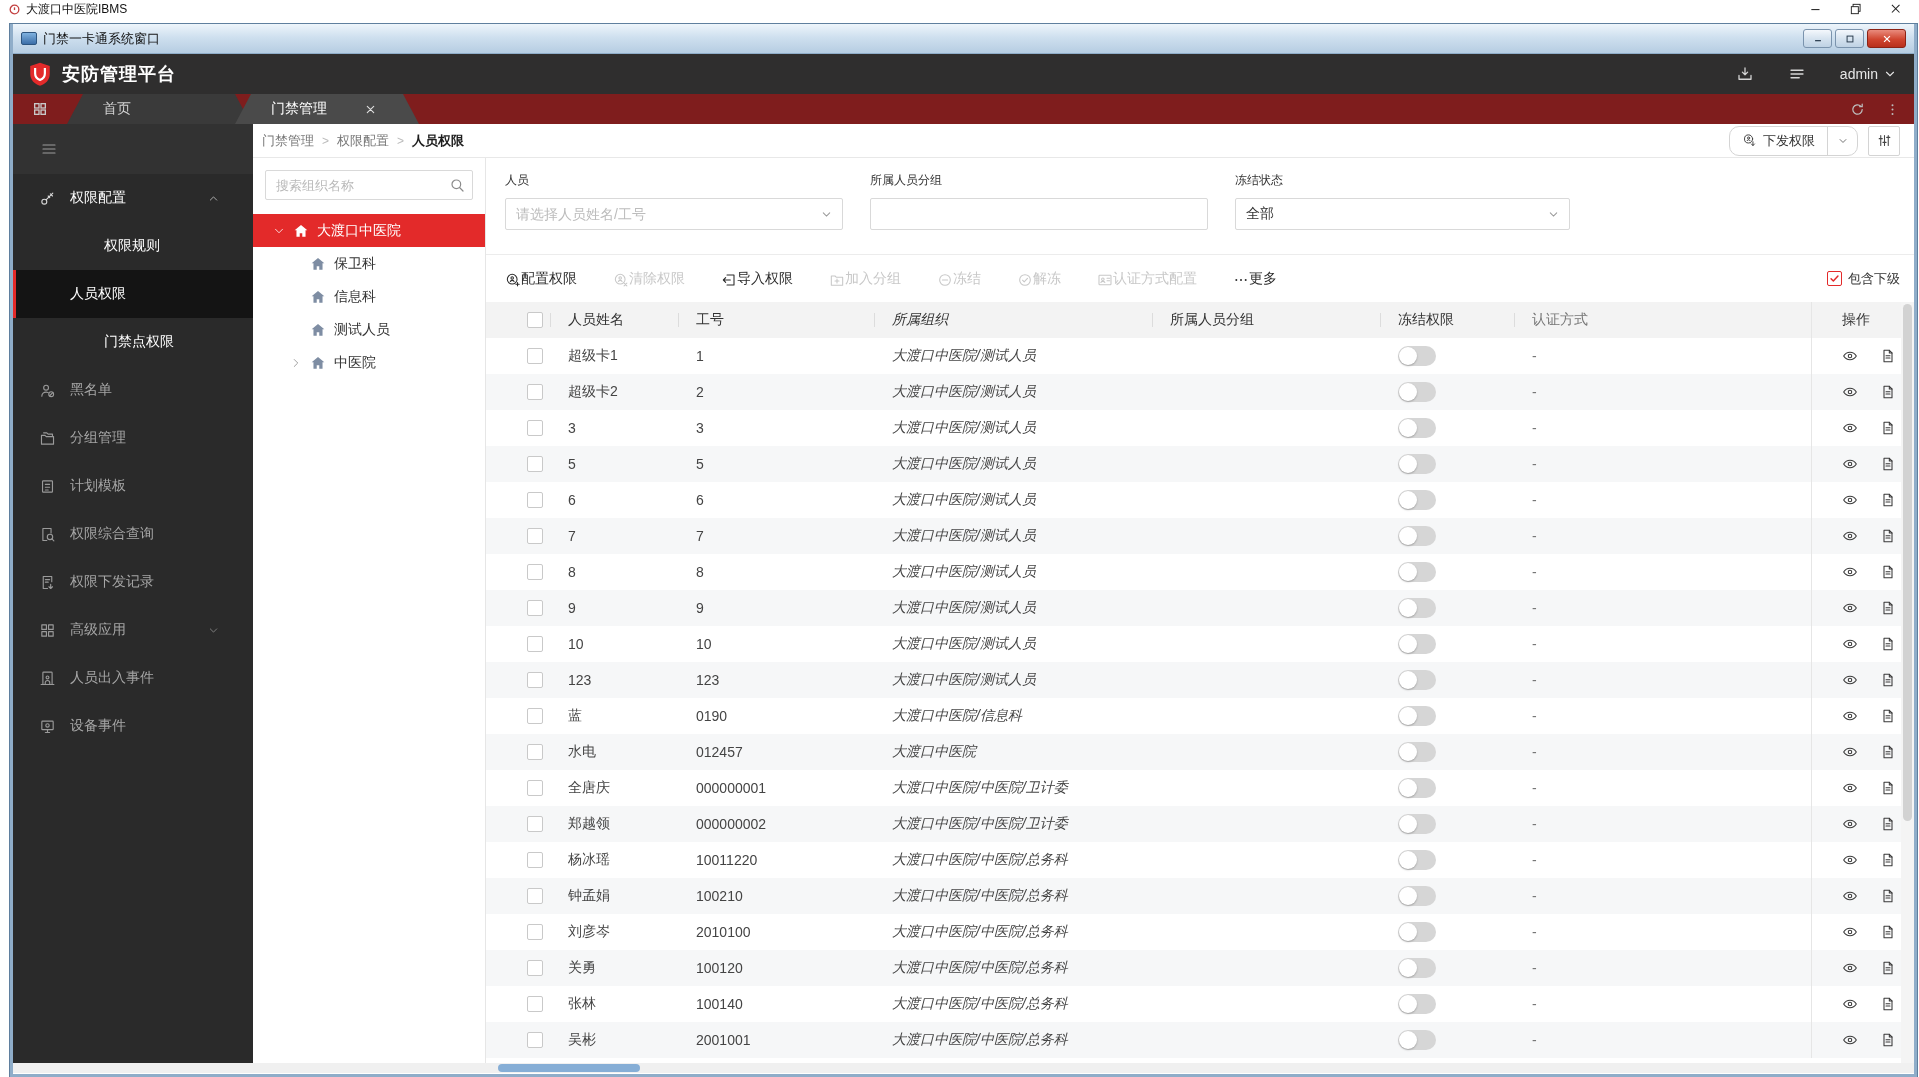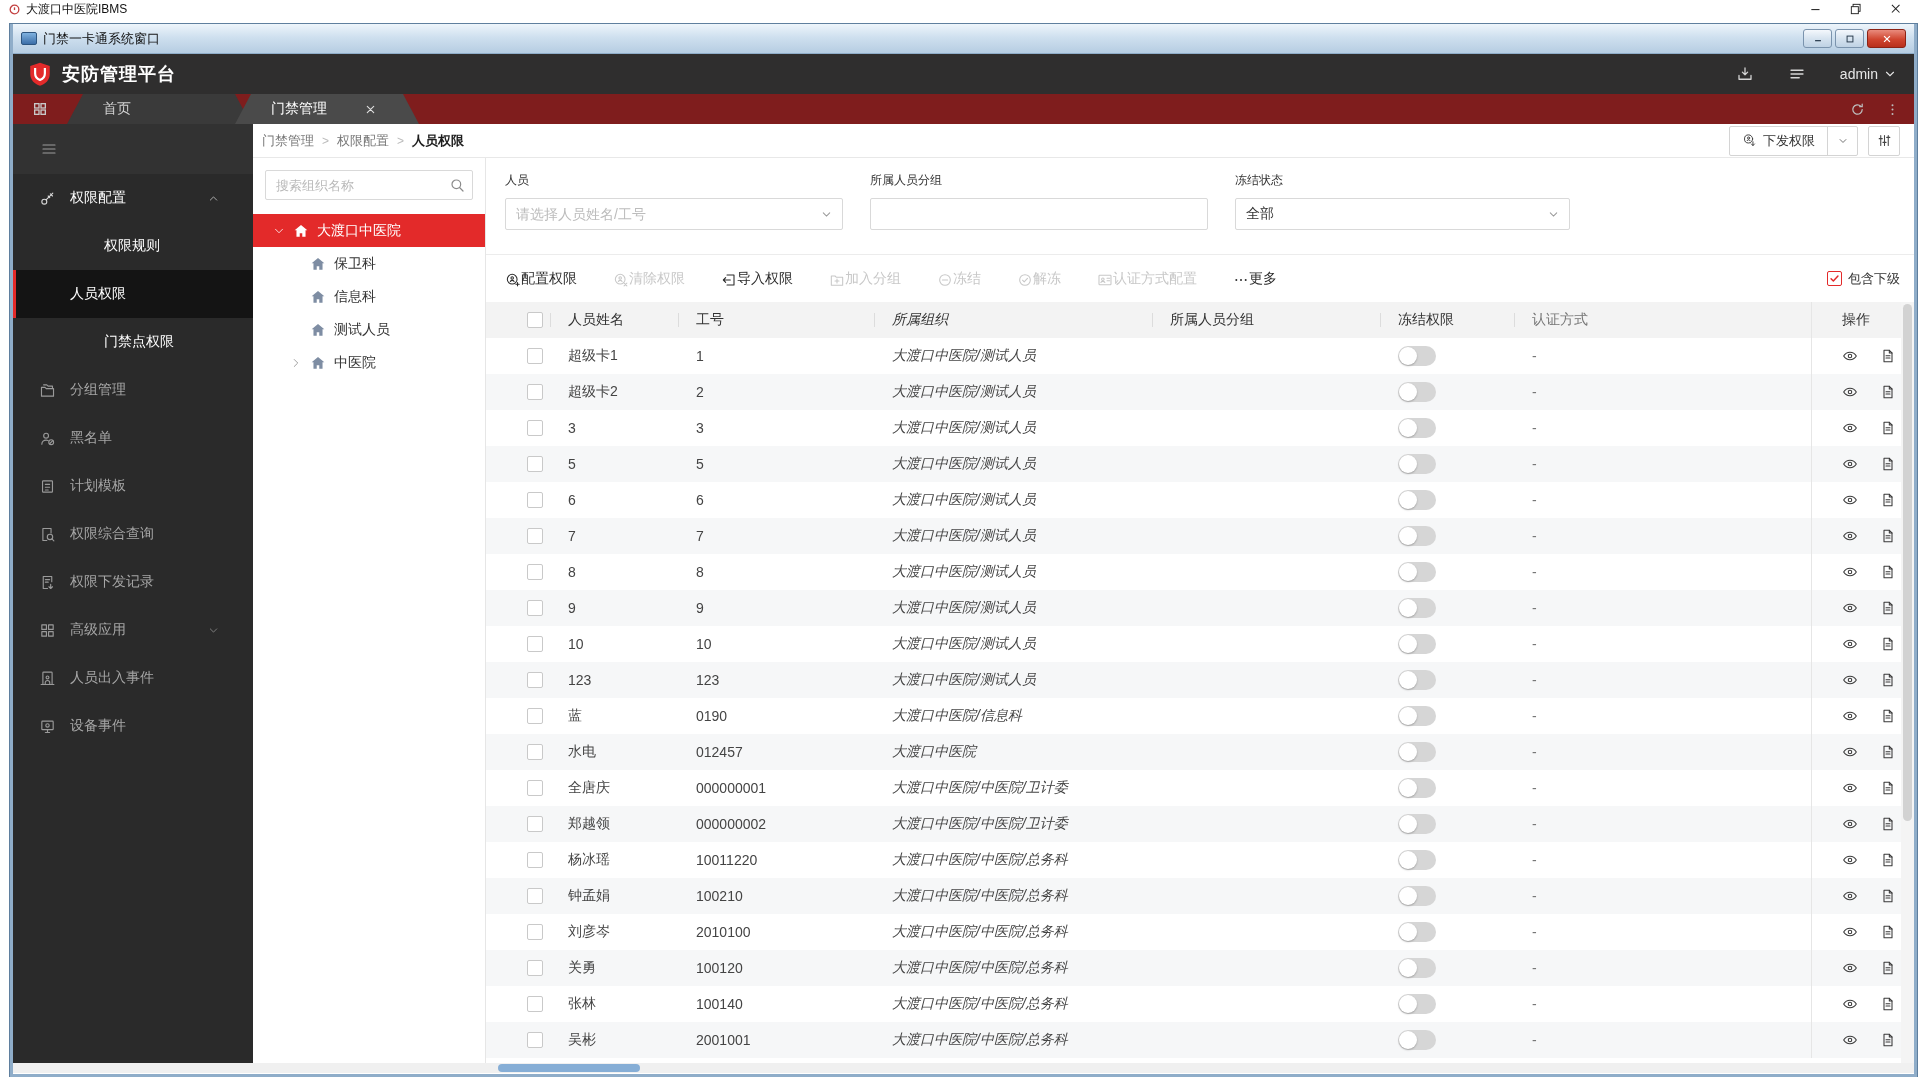--- a/index.html
+++ b/index.html
@@ -58,21 +58,21 @@
   .side-item .chev { margin-left:auto; width:11px; height:11px; color:#9a9a9a; }
   .side-sub { height:48px; display:flex; align-items:center; padding-left:91px; color:#ffffff; font-size:14px; cursor:pointer; }
   .side-sub.active { background:#141414; color:#fff; border-left:3px solid #e32a2a; padding-left:54px; }
 
   .content { flex:1; display:flex; flex-direction:column; min-width:0; background:#fff; }
   .crumb-row { height:34px; display:flex; align-items:center; padding:0 14px 0 9px; border-bottom:1px solid #e8e8e8; }
   .crumb { display:flex; align-items:center; gap:8px; font-size:13px; color:#777; }
   .crumb .last { color:#1d1d1d; font-weight:bold; }
   .crumb .sep { color:#bbb; font-size:12px; }
   .crumb-actions { margin-left:auto; display:flex; align-items:center; gap:10px; }
-  .btn-group { display:flex; align-items:stretch; height:30px; border:1px solid #d4d4d4; border-radius:2px; background:#fff; }
+  .btn-group { display:flex; align-items:stretch; height:30px; border:1px solid #d4d4d4; border-radius:10px; background:#fff; }
   .bg-main { display:flex; align-items:center; gap:6px; padding:0 12px; font-size:13px; color:#333; cursor:pointer; }
   .bg-main .ic { width:15px; height:15px; color:#444; }
   .bg-arrow { width:30px; display:flex; align-items:center; justify-content:center; border-left:1px solid #d4d4d4; color:#666; cursor:pointer; }
   .bg-arrow .ic { width:10px; height:10px; }
   .sq-btn { width:32px; height:30px; border:1px solid #d4d4d4; border-radius:2px; display:flex; align-items:center; justify-content:center; color:#444; background:#fff; cursor:pointer; }
   .sq-btn .ic { width:15px; height:15px; }
 
   .content-body { flex:1; display:flex; min-height:0; }
 
   
@@ -295,36 +295,36 @@
             </div>
             <div class="side-sub active">
               <span>人员权限</span>
             </div>
             <div class="side-sub">
               <span>门禁点权限</span>
             </div>
             <div class="side-item">
               <span class="ic">
                 <svg viewBox="0 0 24 24" fill="none" stroke="currentColor" stroke-width="1.6" stroke-linecap="round" stroke-linejoin="round">
-                  <path d="M6.5 4h4.5l1.8 1.8H19V8"></path>
-                  <path d="M3.5 7.5h5l1.8 1.8H20.5V20h-17z"></path>
-                </svg>
-              </span>
-              <span>分组管理</span>
-            </div>
-            <div class="side-item">
-              <span class="ic">
-                <svg viewBox="0 0 24 24" fill="none" stroke="currentColor" stroke-width="1.6" stroke-linecap="round" stroke-linejoin="round">
                   <circle cx="10" cy="8" r="3.4"></circle>
                   <path d="M4 20c0-3.4 2.7-5.8 6-5.8 1.1 0 2.2.3 3 .8"></path>
                   <circle cx="17.2" cy="17.2" r="3.4"></circle>
                   <path d="M15 19.4l4.4-4.4"></path>
                 </svg>
               </span>
               <span>黑名单</span>
+            </div>
+            <div class="side-item">
+              <span class="ic">
+                <svg viewBox="0 0 24 24" fill="none" stroke="currentColor" stroke-width="1.6" stroke-linecap="round" stroke-linejoin="round">
+                  <path d="M6.5 4h4.5l1.8 1.8H19V8"></path>
+                  <path d="M3.5 7.5h5l1.8 1.8H20.5V20h-17z"></path>
+                </svg>
+              </span>
+              <span>分组管理</span>
             </div>
             <div class="side-item">
               <span class="ic">
                 <svg viewBox="0 0 24 24" fill="none" stroke="currentColor" stroke-width="1.6" stroke-linecap="round" stroke-linejoin="round">
                   <rect x="5" y="4" width="14" height="16" rx="1"></rect>
                   <path d="M9 9h6M9 13h6M9 17h4"></path>
                 </svg>
               </span>
               <span>计划模板</span>
             </div>

